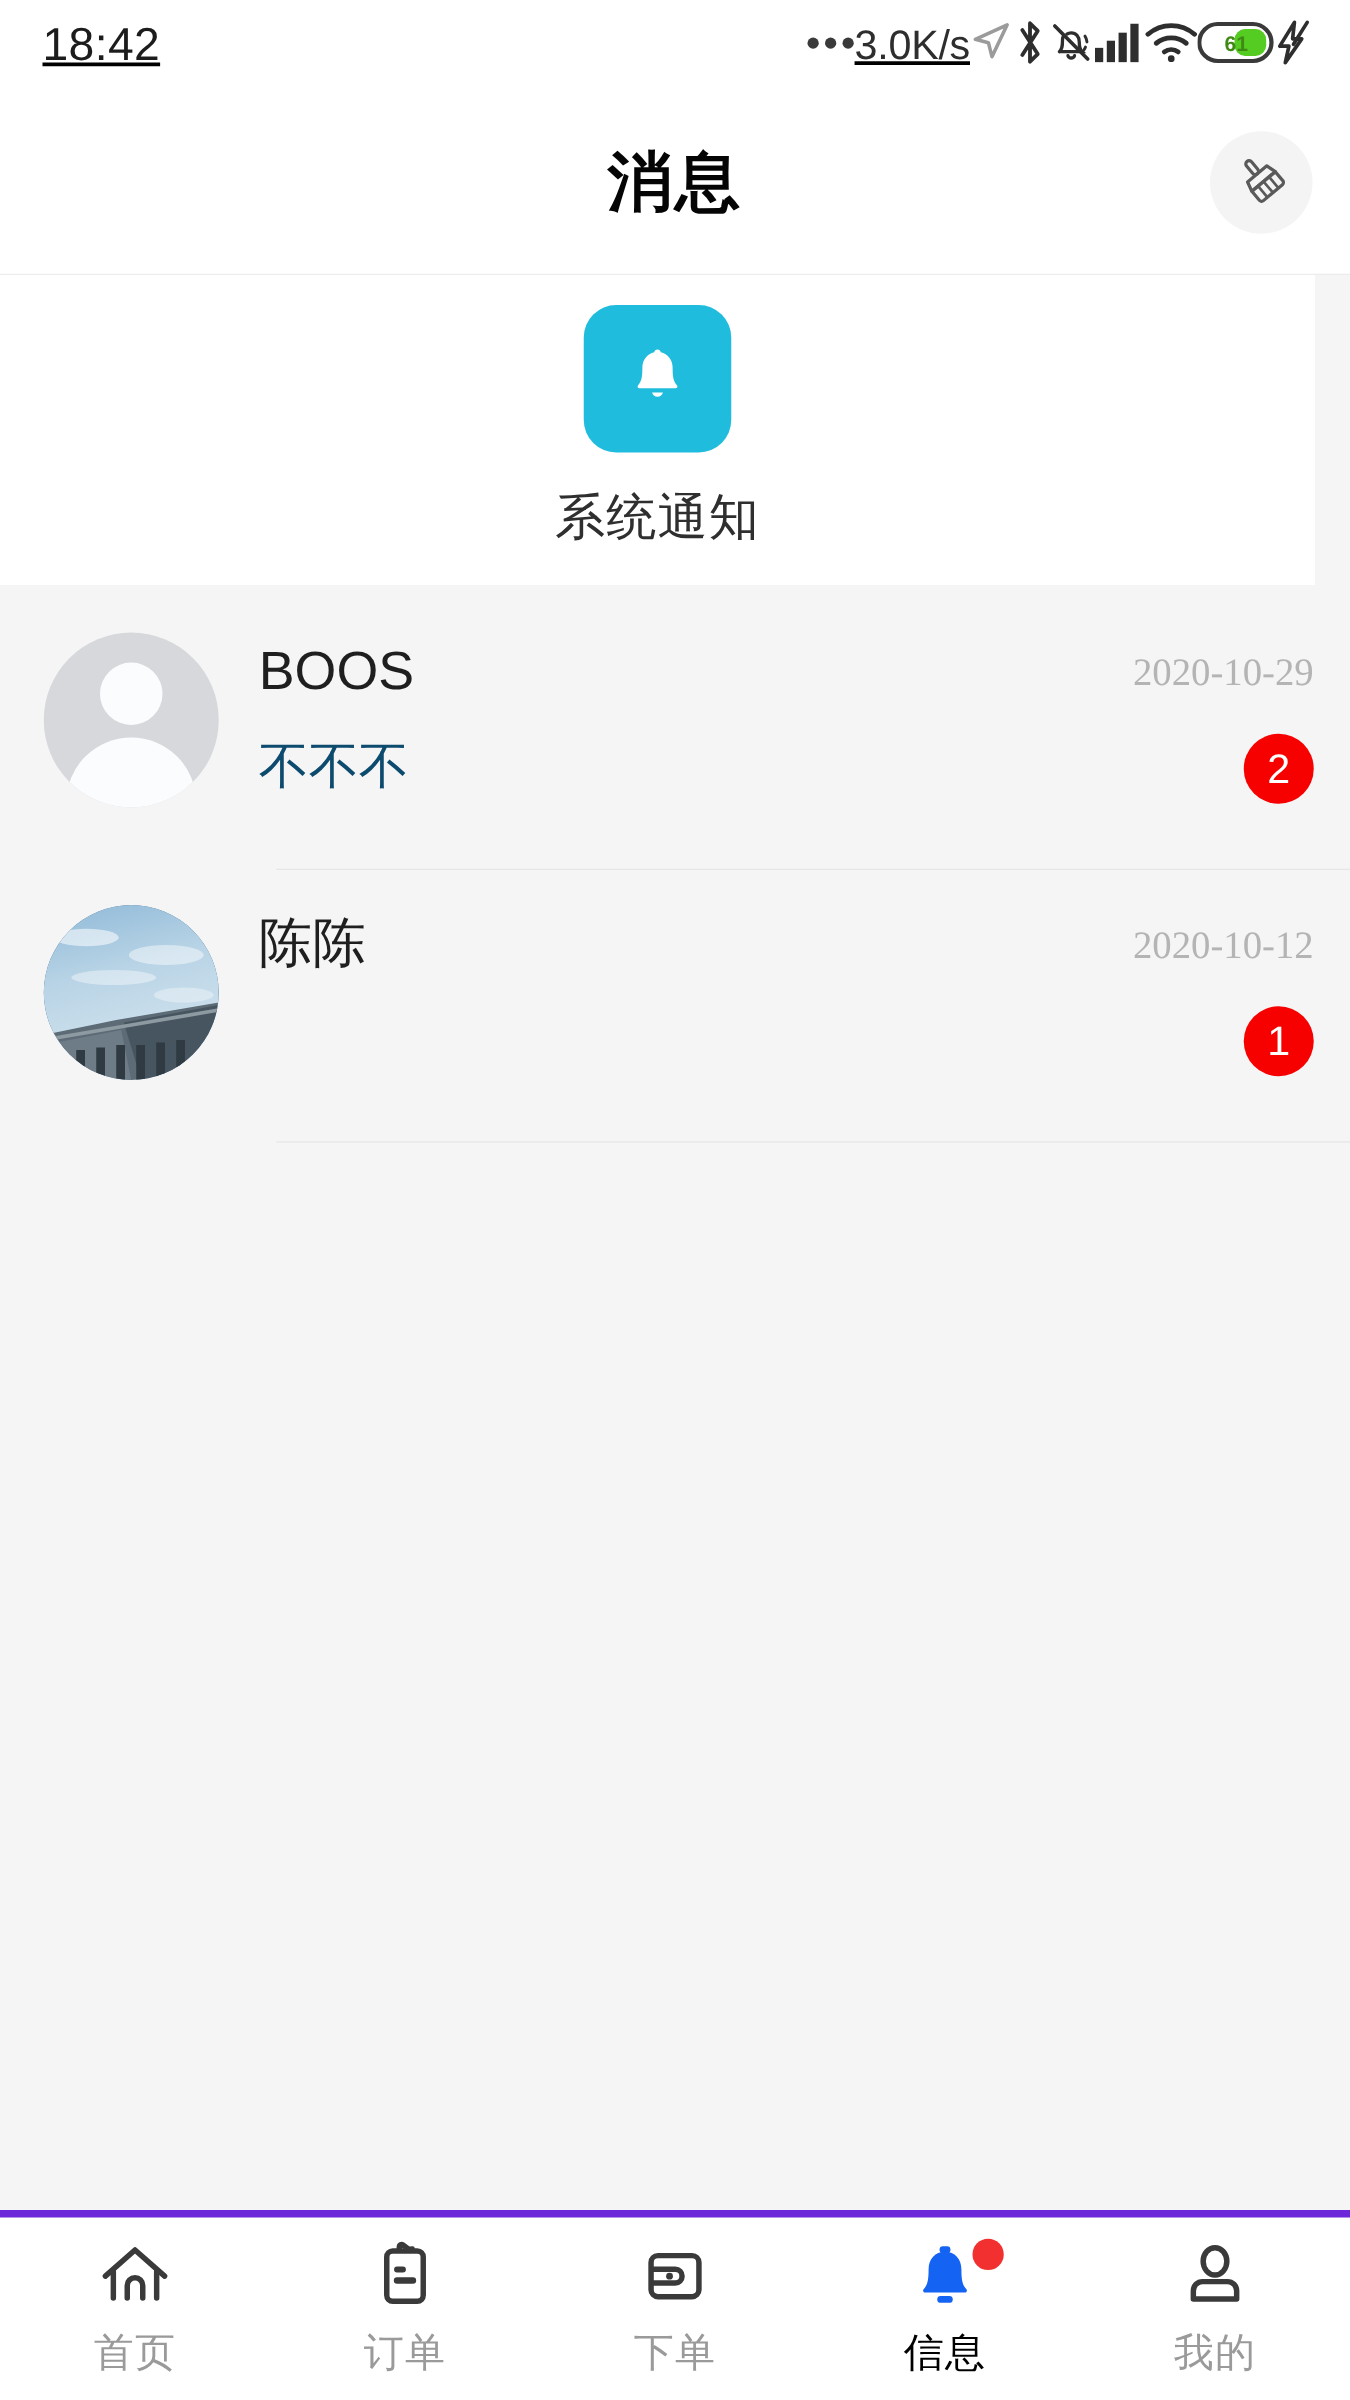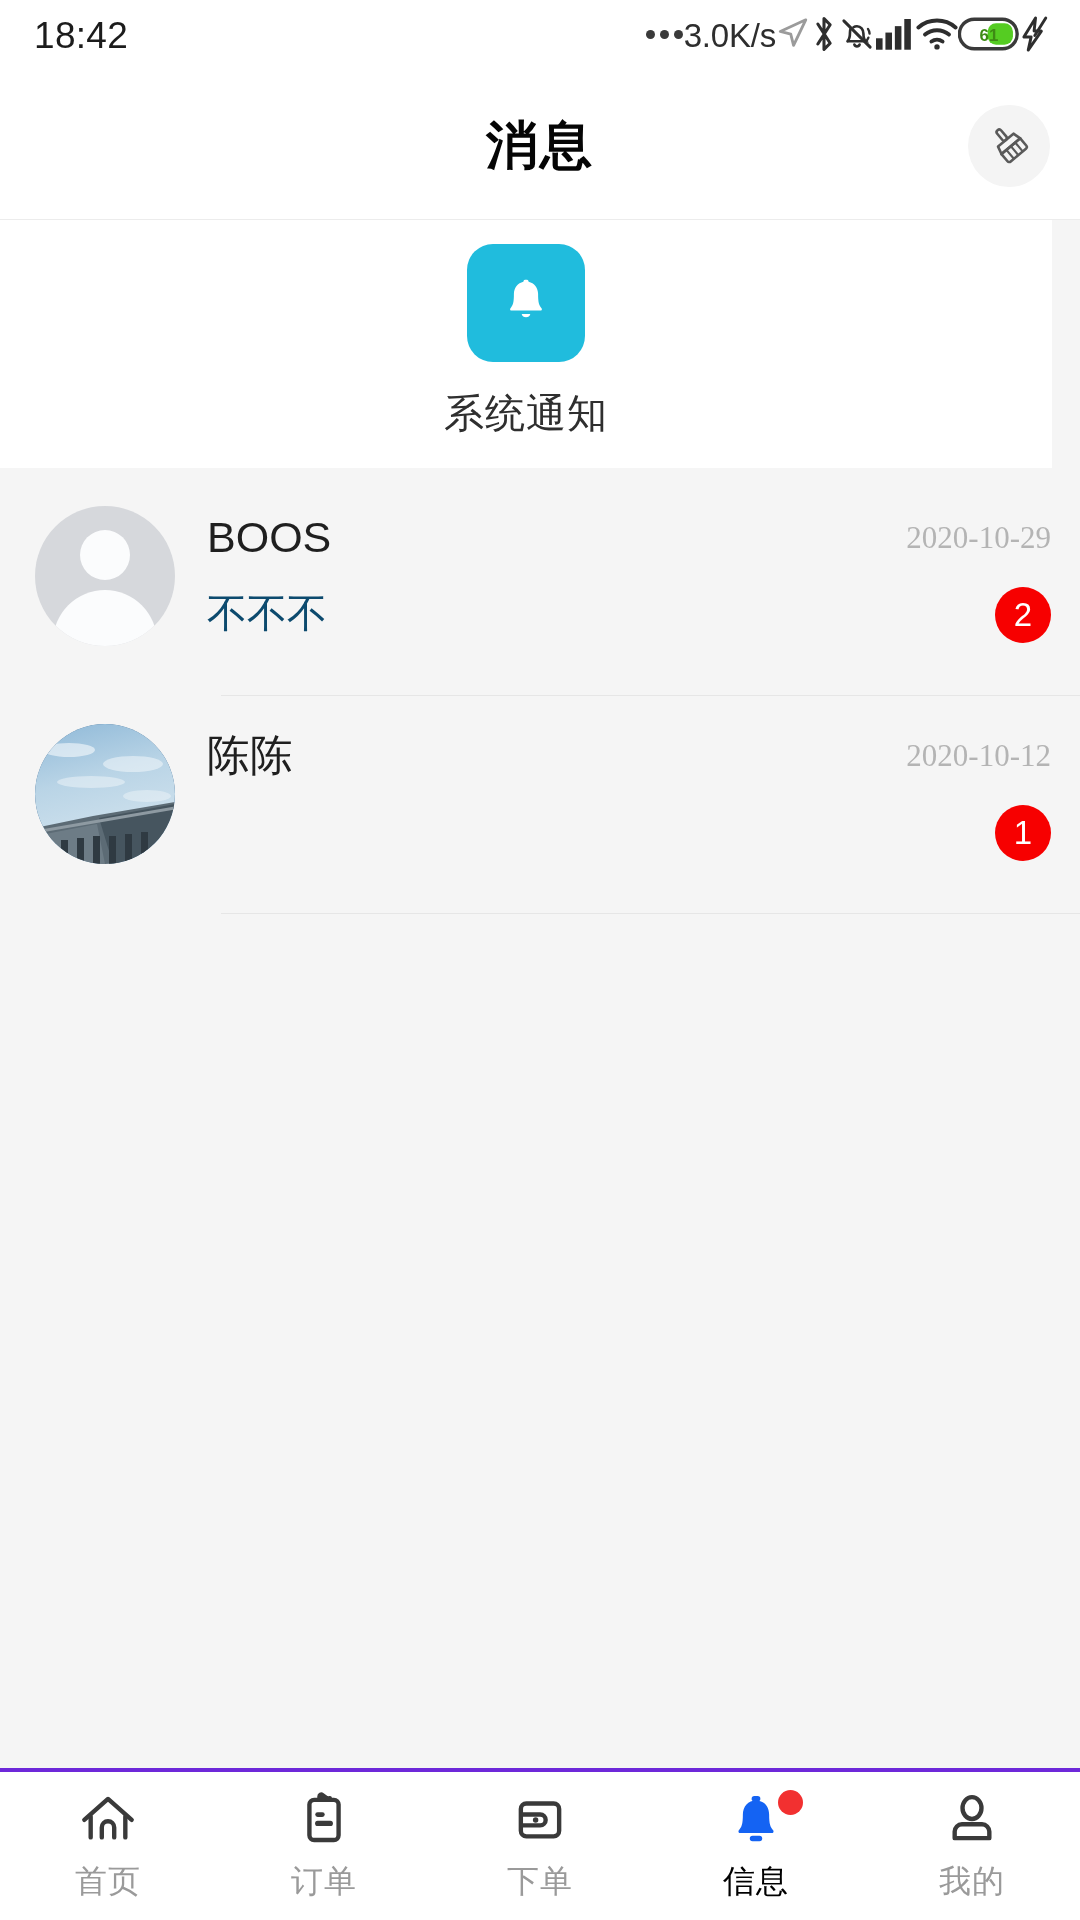--- a/index.html
+++ b/index.html
@@ -9,20 +9,21 @@
     font-family:"Liberation Sans","DejaVu Sans",sans-serif;
     overflow:hidden;
   }
   #app { position:relative; width:1080px; height:1920px; background:#f5f5f5; }
 
   
   .statusbar{
     position:absolute; top:0; left:0; width:1080px; height:72px;
     background:#ffffff; display:flex; align-items:center;
     padding:0 26px 0 34px;
+    text-decoration:underline;
   }
   .sb-clock{ font-size:37px; color:#1c1c1c; letter-spacing:0.3px; }
   .sb-right{ margin-left:auto; display:flex; align-items:center; }
   .sb-dots{ display:flex; align-items:flex-end; gap:5px; margin-right:1px; margin-bottom:4px;}
   .sb-dots i{ display:block; width:9px; height:9px; border-radius:50%; background:#3a3a3a; }
   .sb-speed{ font-size:33px; color:#2e2e2e; letter-spacing:-0.2px; }
   .sb-ico{ display:block; }
 
   
   .header{
@@ -92,21 +93,21 @@
     min-width:56px; height:56px; padding:0 16px; border-radius:28px;
     background:#f70000; color:#ffffff; font-size:33px; margin-top:34px;
   }
   .chat-divider{
     position:absolute; left:210px; right:0; bottom:0; height:1px; background:#e6e6e6;
   }
 
   
   .tabbar{
     position:absolute; bottom:0; left:0; width:1080px; height:152px;
-    background:#ffffff; border-top:4px solid #6d28d9;
+    background:#ffffff; border-top:6px solid #6d28d9;
     display:flex; align-items:center;font-family:Liberation Serif, serif;
   }
   .tab{
     flex:1; height:100%; display:flex; flex-direction:column;
     align-items:center; justify-content:center; cursor:pointer; position:relative;
   }
   .tab-ico{ height:62px; display:flex; align-items:center; justify-content:center; position:relative; }
   .tab-label{ margin-top:10px; font-size:32px; color:#9a9a9a; letter-spacing:1px; }
   .tab.active .tab-label{ color:#000000; }
   .tab-dot{

